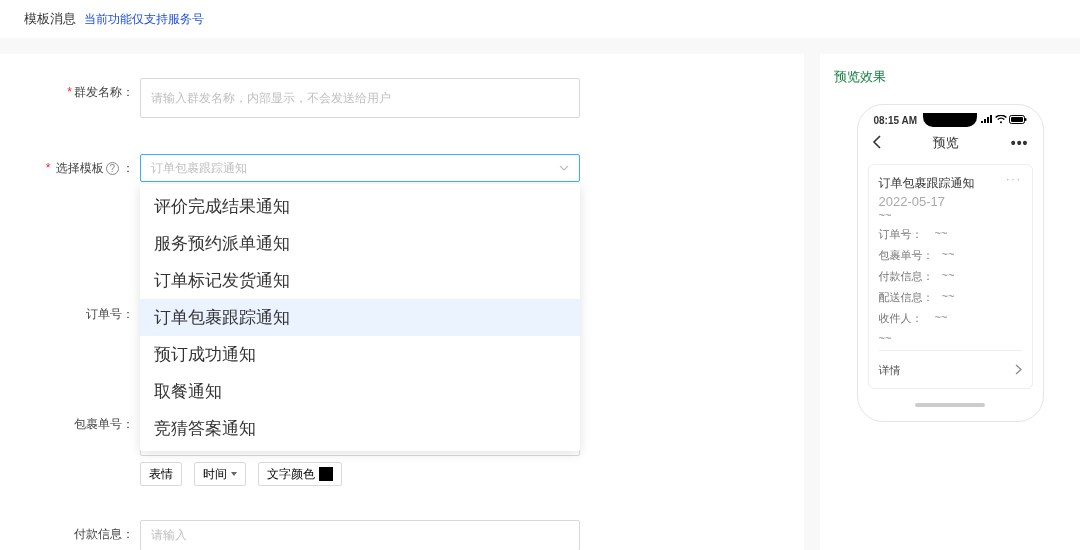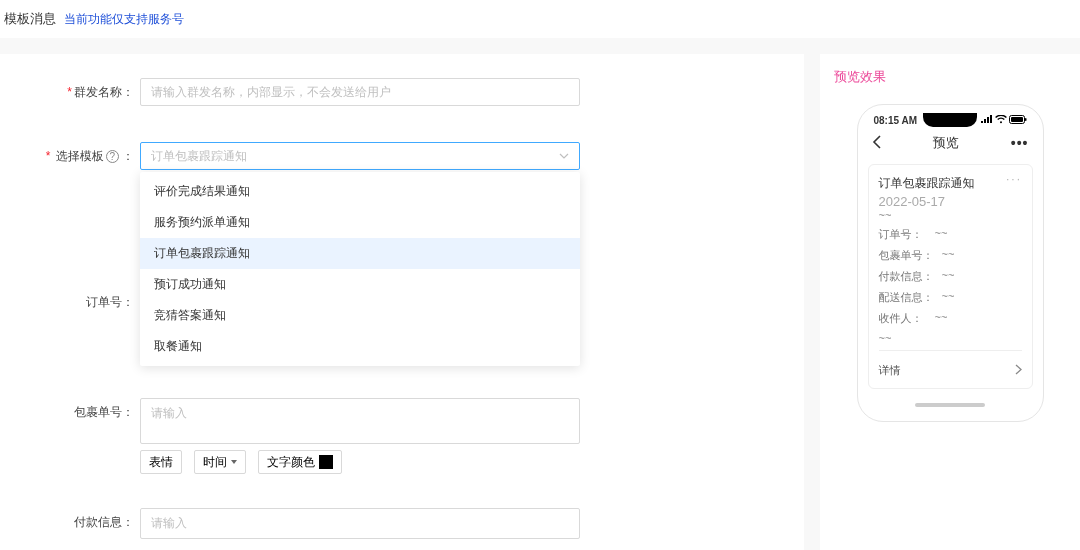--- a/index.html
+++ b/index.html
@@ -8,21 +8,21 @@
       background:#f8f8f8;
       font-size:12px;
       color:#333;
       width:1080px;
       height:550px;
       overflow:hidden;
       position:relative;
     }
     .header {
       background:#fff;
-      padding:10px 4px;
+      padding:10px 24px;
       display:flex;
       align-items:center;
     }
     .header-title { font-size:13px; color:#333; margin-right:8px; }
     .header-note { font-size:12px; color:#1d4ed8; }
 
     .content {
       display:flex;
       gap:16px;
       padding:16px 0 0 0;
@@ -48,21 +48,21 @@
       padding-right:6px;
       padding-top:6px;
       font-size:12px;
     }
     .req::before { content:"*"; color:#f5222d; margin-right:2px; }
     .control { flex:1; max-width:440px; }
     .input-text {
       width:100%;
       border:1px solid #d9d9d9;
       border-radius:2px;
-      height:28px;
+      height:40px;
       padding:0 10px;
       font-size:12px;
       color:#333;
       outline:none;
     }
     .input-text::placeholder { color:#bfbfbf; }
 
     .select-box {
       width:100%;
       border:1px solid #40a9ff;
@@ -86,21 +86,21 @@
       right:0;
       top:30px;
       background:#fff;
       border-radius:2px;
       box-shadow:0 2px 12px rgba(0,0,0,0.12);
       z-index:10;
       padding:4px 0;
     }
     .dd-item {
       padding:7px 14px;
-      font-size:12px;
+      font-size:17px;
       color:#333;
       cursor:pointer;
     }
     .dd-item.sel { background:#eaf3ff; }
 
     .hlp-icon {
       display:inline-flex;
       width:13px; height:13px;
       border-radius:50%;
       border:1px solid #888;
@@ -150,21 +150,21 @@
       display:inline-block;
       width:14px; height:14px;
       background:#000;
     }
 
     .preview-panel {
       width:260px;
       background:#fff;
       padding:14px;
     }
-    .preview-title { font-size:13px; margin-bottom:18px; color:#ec4899; }
+    .preview-title { font-size:13px; margin-bottom:18px; color:#15803d; }
     .phone {
       width:187px;
       margin:0 auto;
       border:1px solid #e5e5e5;
       border-radius:26px;
       padding:10px 10px 14px;
       background:#fff;
       position:relative;
     }
     .phone-status {
@@ -252,24 +252,25 @@
           <span>订单包裹跟踪通知</span>
           <span class="chev">
             <svg viewBox="0 0 10 10">
                 <path d="M1 3l4 4 4-4" fill="none" stroke="#bfbfbf" stroke-width="1.2"></path>
               </svg>
           </span>
         </div>
         <div class="dropdown" id="dd">
             <div class="dd-item">评价完成结果通知</div>
             <div class="dd-item">服务预约派单通知</div>
+            <div class="dd-item">订单标记发货通知</div>
             <div class="dd-item sel">订单包裹跟踪通知</div>
             <div class="dd-item">预订成功通知</div>
+            <div class="dd-item">取餐通知</div>
             <div class="dd-item">竞猜答案通知</div>
-            <div class="dd-item">取餐通知</div>
           </div>
       </div>
     </div>
 
     <div class="form-row" style="margin-top:18px;">
       <div class="control"></div>
     </div>
 
     <div style="height:70px"></div>
 

